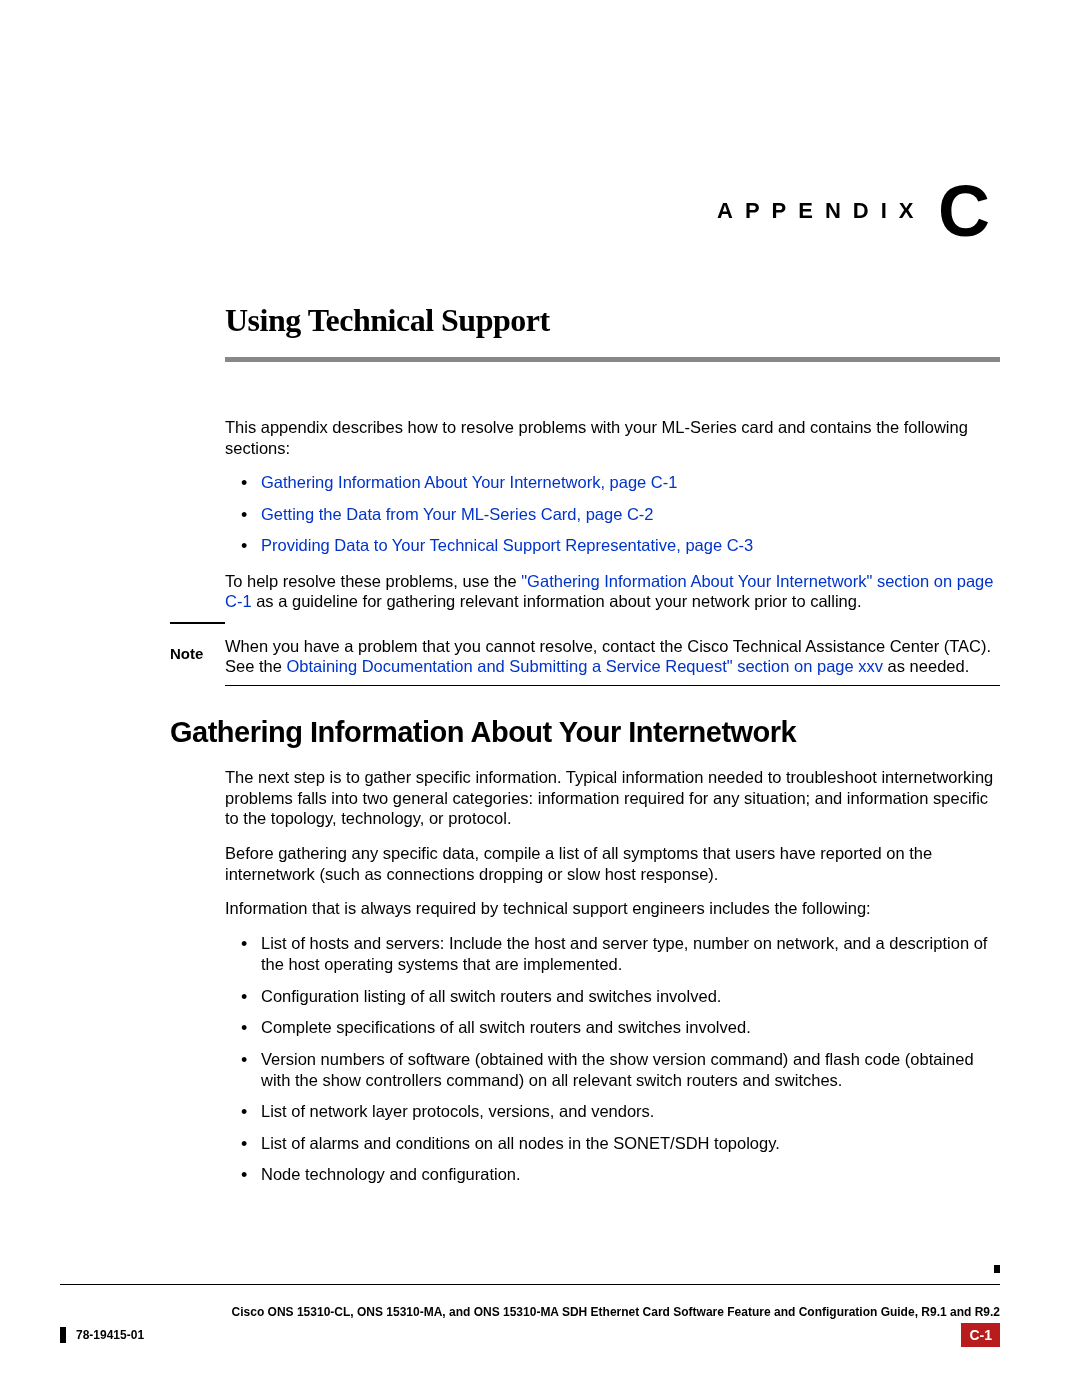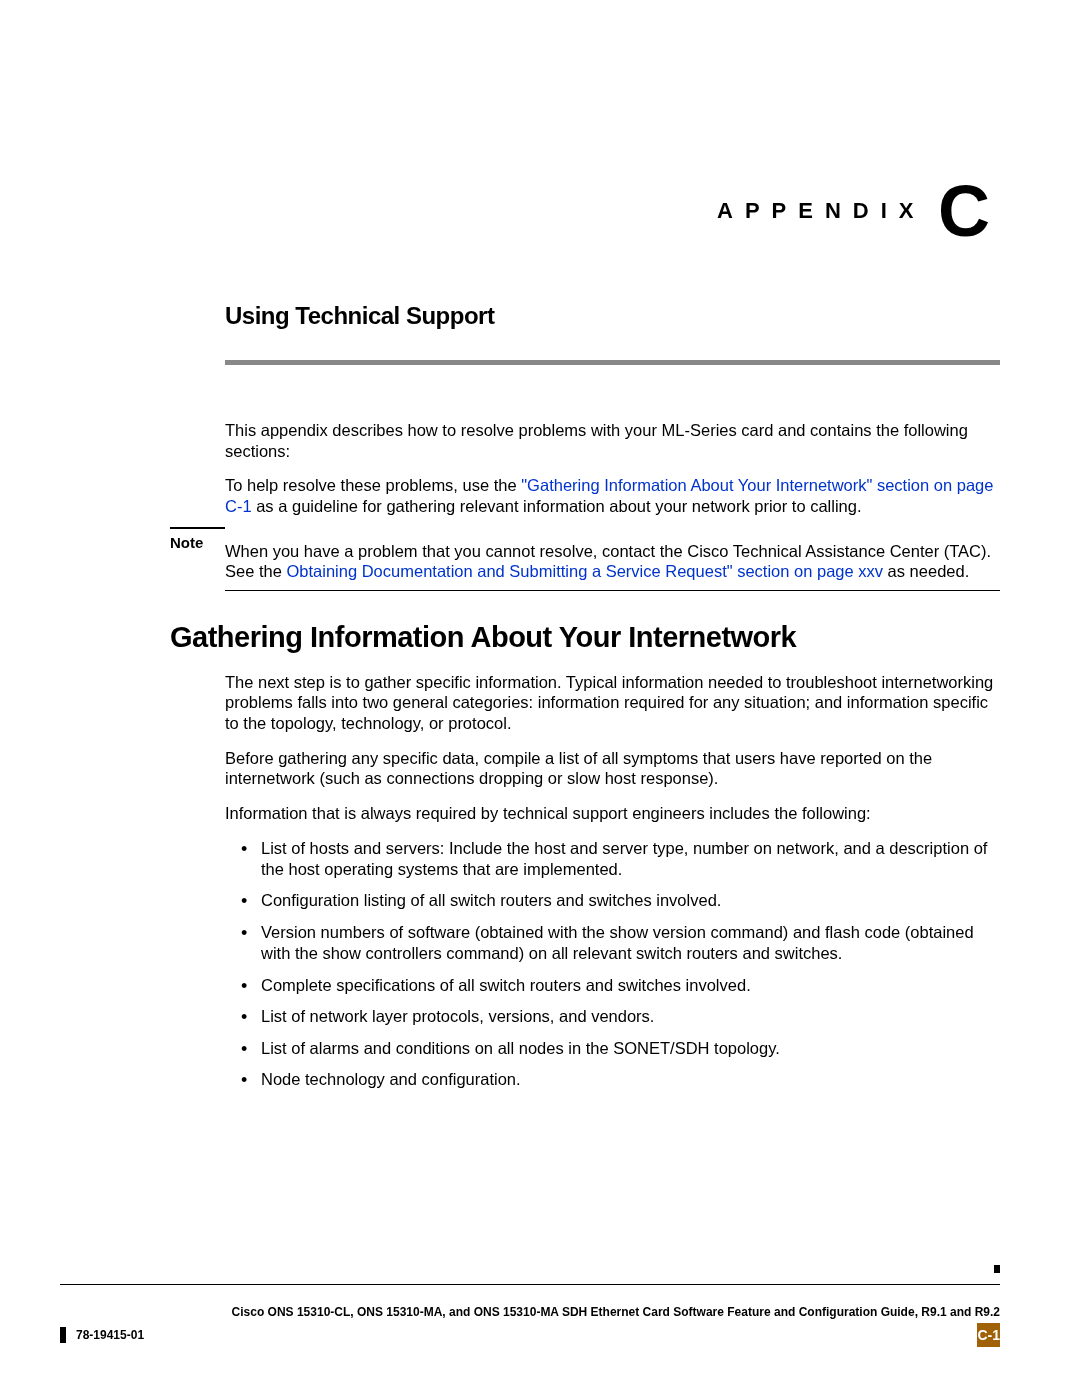--- a/index.html
+++ b/index.html
@@ -27,25 +27,25 @@
       letter-spacing: 12px;
       vertical-align: middle;
     }
     .appendix-letter {
       font-size: 72px;
       font-weight: bold;
       vertical-align: middle;
       margin-left: 8px;
     }
     .chapter-title {
-      font-family: Liberation Sans, sans-serif;
-      font-size: 24px;
+      font-family: Liberation Serif, serif;
+      font-size: 32px;
       font-weight: bold;
       margin-left: 165px;
-      padding-bottom: 30px;
+      padding-bottom: 18px;
       border-bottom: 5px solid #888;
       margin-bottom: 55px;
       letter-spacing: -0.5px;
     }
     .body-content {
       margin-left: 165px;
     }
     .para {
       font-size: 16.5px;
       line-height: 1.25;
@@ -75,21 +75,21 @@
       align-items: flex-start;
       margin: 18px 0 30px 0;
       padding: 6px 0 8px 0;
       border-bottom: 1px solid #000;
     }
     .note-label-wrap {
       width: 55px;
       margin-left: -55px;
       flex-shrink: 0;
       border-top: 2px solid #000;
-      padding-top: 5px;
+      padding-top: 21px;
       position: relative;
       top: -14px;
     }
     .note-label {
       font-weight: bold;
       font-size: 15px;
     }
     .note-text {
       font-size: 16.5px;
       line-height: 1.25;
@@ -134,42 +134,47 @@
       position: absolute;
       right: 0;
       top: -20px;
     }
     .doc-id { 
       font-size: 12px; 
       font-weight: bold;
       margin-left: 10px;
     }
     .page-num {
-      background: #a16207;
+      background: #b91c1c;
       color: #fff;
       font-weight: bold;
       font-size: 14px;
-      padding: 4px 0;
+      padding: 4px 8px;
       margin-left: auto;
     }
   </style>
 </head>
 <body>
 
 <div class="page">
 
   <div class="appendix-header">
     <span class="appendix-label">APPENDIX</span>
     <span class="appendix-letter">C</span>
   </div>
 
   <h1 class="chapter-title">Using Technical Support</h1>
 
   <div class="body-content">
     <p class="para">This appendix describes how to resolve problems with your ML-Series card and contains the following sections:</p>
+    <ul class="bullet-list">
+      <li><span class="link">Gathering Information About Your Internetwork, page C-1</span></li>
+      <li><span class="link">Getting the Data from Your ML-Series Card, page C-2</span></li>
+      <li><span class="link">Providing Data to Your Technical Support Representative, page C-3</span></li>
+    </ul>
     <p class="para">
       <span>To help resolve these problems, use the </span><span class="link">"Gathering Information About Your Internetwork" section on page C-1</span><span> as a guideline for gathering relevant information about your network prior to calling.</span>
     </p>
   </div>
 
   <div class="body-content">
     <div class="note-block">
       <div class="note-label-wrap">
         <span class="note-label">Note</span>
       </div>
@@ -181,22 +186,22 @@
 
   <h2 class="section-title">Gathering Information About Your Internetwork</h2>
 
   <div class="body-content">
     <p class="para">The next step is to gather specific information. Typical information needed to troubleshoot internetworking problems falls into two general categories: information required for any situation; and information specific to the topology, technology, or protocol.</p>
     <p class="para">Before gathering any specific data, compile a list of all symptoms that users have reported on the internetwork (such as connections dropping or slow host response).</p>
     <p class="para">Information that is always required by technical support engineers includes the following:</p>
     <ul class="bullet-list">
       <li>List of hosts and servers: Include the host and server type, number on network, and a description of the host operating systems that are implemented.</li>
       <li>Configuration listing of all switch routers and switches involved.</li>
+      <li>Complete specifications of all switch routers and switches involved.</li>
       <li>Version numbers of software (obtained with the show version command) and flash code (obtained with the show controllers command) on all relevant switch routers and switches.</li>
-      <li>Complete specifications of all switch routers and switches involved.</li>
       <li>List of network layer protocols, versions, and vendors.</li>
       <li>List of alarms and conditions on all nodes in the SONET/SDH topology.</li>
       <li>Node technology and configuration.</li>
     </ul>
   </div>
 
   <div class="footer">
     <span class="footer-tick-right"></span>
     <span>Cisco ONS 15310-CL, ONS 15310-MA, and ONS 15310-MA SDH Ethernet Card Software Feature and Configuration Guide, R9.1 and R9.2</span>
   </div>

